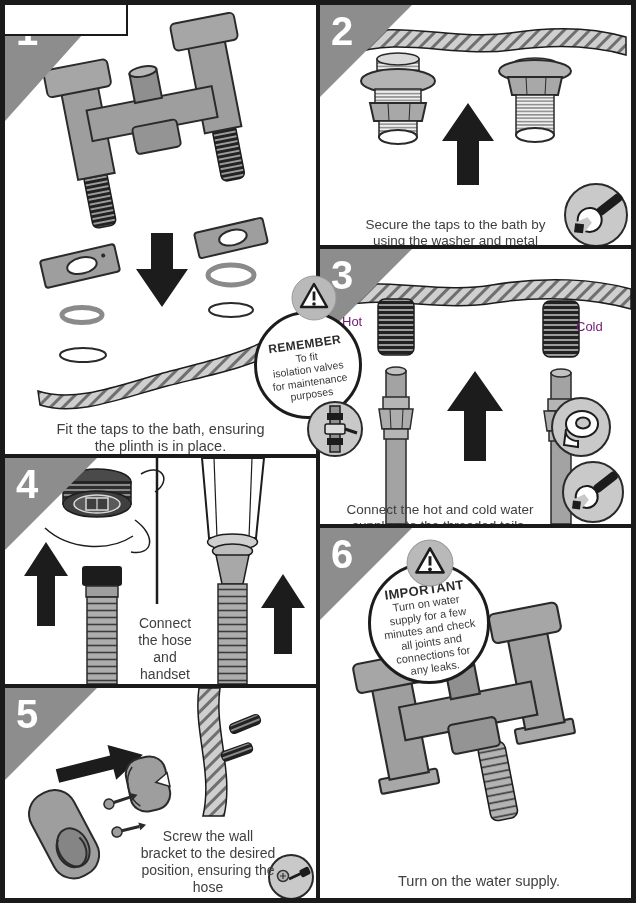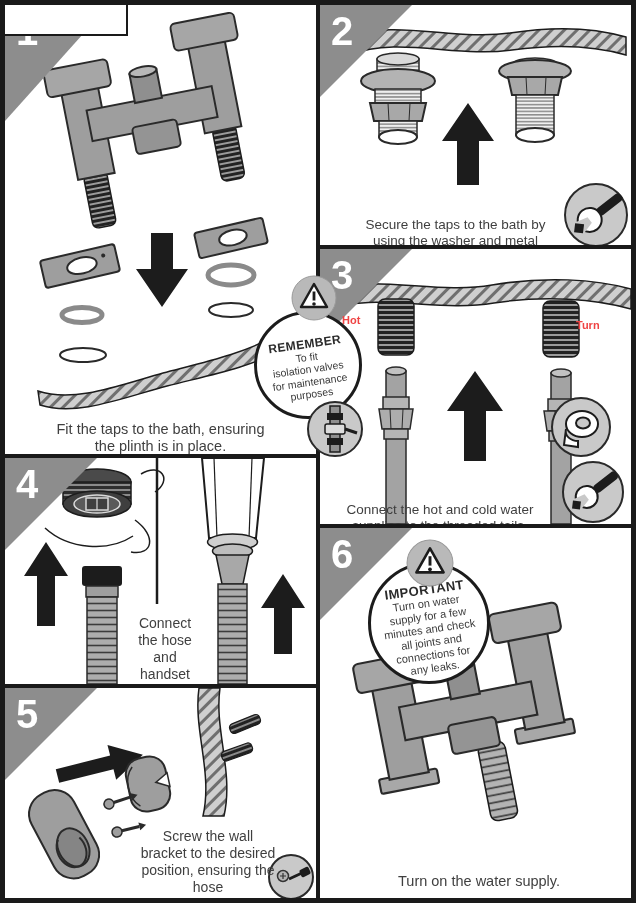--- a/index.html
+++ b/index.html
@@ -15,21 +15,21 @@
           clip-path:polygon(0 0,100% 0,0 100%);z-index:2;}
   .p1 .corner{width:104px;height:116px;}
   .step-num{position:absolute;left:11px;top:4px;z-index:3;color:#ffffff;font-size:40px;font-weight:bold;}
   .caption{position:absolute;white-space:pre-line;text-align:center;color:#3f3f3f;line-height:1.22;z-index:2;}
   .cap1{left:0;right:0;top:401px;font-size:14.5px;}
   .cap2{left:8px;width:255px;top:198px;font-size:13.5px;}
   .cap3{left:0;width:240px;top:239px;font-size:13.5px;}
   .cap4{left:100px;width:120px;top:148px;font-size:14px;margin-top:9px;}
   .cap5{left:102px;width:202px;top:126px;font-size:14px;}
   .cap6{left:0;right:0;top:330px;font-size:14.5px;padding-left:7px;}
-  .hcl{position:absolute;font-size:11px;font-weight:bold;color:#ef4444;z-index:2;}
+  .hcl{position:absolute;font-size:13px;font-weight:normal;color:#701a75;z-index:2;}
   .hot{left:22px;top:65px;}
   .cold{left:256px;top:70px;}
   .art{position:absolute;left:0;top:0;z-index:1;}
   .labelbox{position:absolute;left:3px;top:3px;width:121px;height:29px;background:#ffffff;border:2px solid #1a1a1a;z-index:6;}
   .callout{position:absolute;background:#ffffff;border:3px solid #1c1c1c;border-radius:50%;z-index:5;display:flex;align-items:center;justify-content:center;}
   .remember{left:254px;top:311px;width:102px;height:102px;}
   .important{left:368px;top:562px;width:116px;height:116px;}
   .callout-text{transform:rotate(-8deg);text-align:center;color:#3a3a3a;}
   .callout-title{font-weight:bold;letter-spacing:.4px;color:#2b2b2b;}
   .remember .callout-title{font-size:12px;margin-top:8px;}
@@ -200,21 +200,21 @@
         <circle r="30" fill="#c9c9c9" stroke="#2a2a2a" stroke-width="2"></circle>
         <g transform="rotate(-38)">
           <rect x="2" y="-4.5" width="28" height="9" rx="4" fill="#1c1c1c"></rect>
           <circle cx="-8" cy="0" r="11" fill="#ffffff" stroke="#1c1c1c" stroke-width="2"></circle>
           <polygon points="-27,-8 -8,-3.5 -8,3.5 -27,8" fill="#c9c9c9"></polygon>
           <rect x="-25" y="-4" width="8" height="8" transform="rotate(45 -21 0)" fill="#1c1c1c"></rect>
         </g>
       </g>
     </svg>
     <span class="hcl hot">Hot</span>
-    <span class="hcl cold">Turn</span>
+    <span class="hcl cold">Cold</span>
     <p class="caption cap3">Connect the hot and cold water
 supplies to the threaded tails.</p>
   </section>
 
   <section class="panel p4">
     <div class="corner"></div>
     <span class="step-num">4</span>
     <svg class="art" width="311" height="226" viewBox="0 0 311 226">
       <defs>
         <pattern id="rib4" width="10" height="7" patternUnits="userSpaceOnUse">

